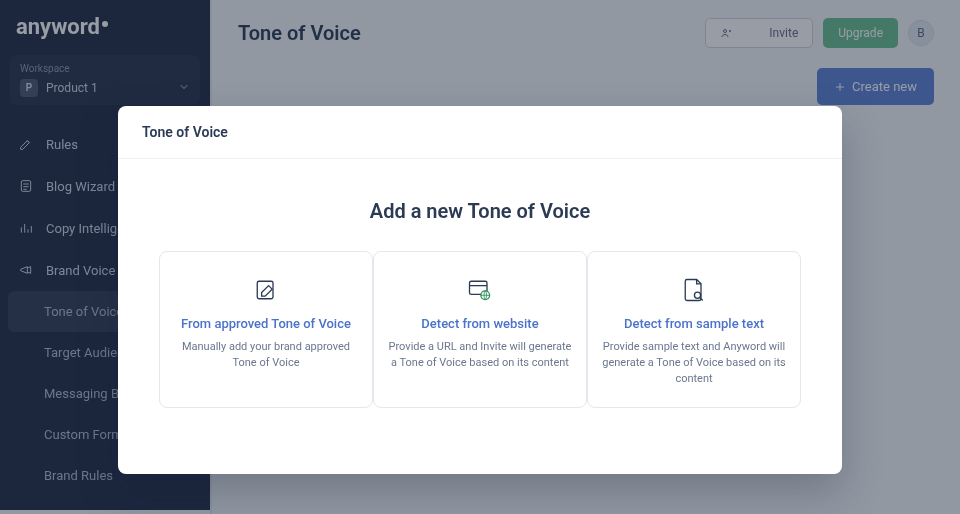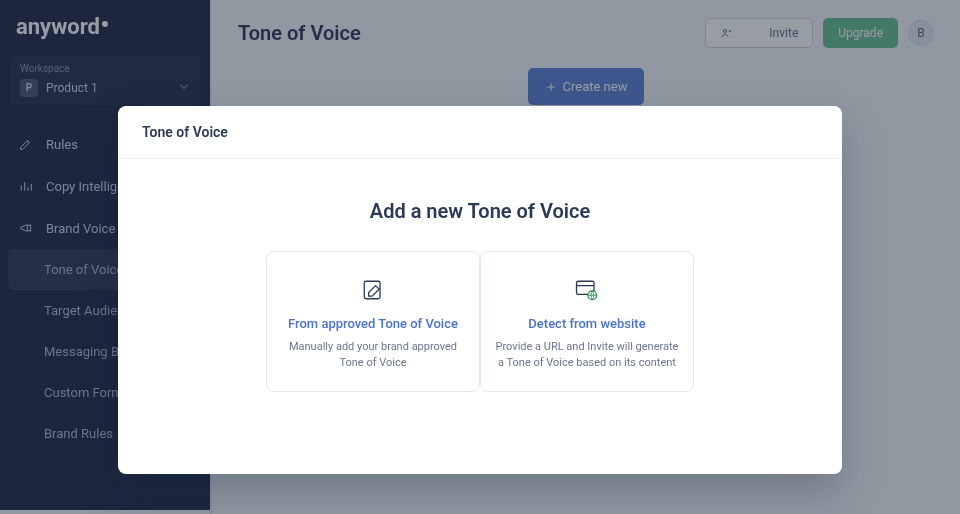--- a/index.html
+++ b/index.html
@@ -36,21 +36,21 @@
 
   
   .main{position:absolute;left:210px;right:0;top:0;bottom:0;border-left:2px solid #e6e9ef;}
   .topbar{display:flex;align-items:center;padding:18px 26px 6px;}
   .page-title{font-size:20px;font-weight:600;color:var(--text-main);}
   .top-actions{margin-left:auto;display:flex;align-items:center;gap:10px;}
   .btn{display:inline-flex;align-items:center;gap:6px;border-radius:5px;font-size:12px;padding:7px 14px;cursor:pointer;border:1px solid transparent;}
   .btn-invite{background:#fff;border:1px solid #cfd5e1;color:#64708a;gap:37px;}
   .btn-upgrade{background:var(--green);color:#fff;}
   .avatar{width:26px;height:26px;border-radius:50%;background:#e6e9f1;color:#5a6884;font-size:12px;display:flex;align-items:center;justify-content:center;border:1px solid #d7dce6;}
-  .subbar{display:flex;justify-content:center;padding:14px 26px;}
+  .subbar{display:flex;justify-content:flex-end;padding:14px 26px;}
   .btn-create{background:#5b82d6;color:#fff;font-size:13px;padding:10px 16px;}
 
   
   .overlay{position:absolute;inset:0;background:var(--overlay);}
   .modal{position:absolute;left:118px;top:106px;width:724px;height:368px;background:#fff;border-radius:8px;box-shadow:0 18px 40px rgba(20,30,55,0.25);display:flex;flex-direction:column;}
   .modal-header{padding:18px 24px;border-bottom:1px solid #edf0f4;font-size:14px;font-weight:600;color:#2b3a55;}
   .modal-body{flex:1;padding:28px 16px 24px;text-align:center;}
   .modal-title{font-size:20px;font-weight:600;color:#2b3a55;margin:12px 0 28px;}
   .options{display:flex;justify-content:center;}
   .option{flex:1;max-width:214px;border:1px solid var(--card-border);border-radius:8px;padding:24px 14px 20px;cursor:pointer;display:flex;flex-direction:column;align-items:center;min-height:130px;}
@@ -80,20 +80,27 @@
         </div>
       </div>
     </div>
     <nav class="nav">
       <div class="nav-item">
         <svg viewBox="0 0 24 24">
             <path d="M4 17l10-10 3 3-10 10H4v-3z"></path>
             <path d="M14 7l3 3"></path>
           </svg>
         <span>Rules</span>
+      </div>
+      <div class="nav-item">
+        <svg viewBox="0 0 24 24">
+            <rect x="5" y="4" width="14" height="16" rx="2"></rect>
+            <path d="M8 9h8M8 13h8M8 17h5"></path>
+          </svg>
+        <span>Blog Wizard</span>
       </div>
       <div class="nav-item">
         <svg viewBox="0 0 24 24">
             <path d="M5 19V11M10 19V6M15 19V14M20 19V9"></path>
           </svg>
         <span>Copy Intelligence</span>
       </div>
       <div class="nav-item">
         <svg viewBox="0 0 24 24">
             <path d="M4 11v2l10 4V7L4 11z"></path>
@@ -167,17 +174,27 @@
           <svg class="opt-icon" viewBox="0 0 32 32">
             <rect x="4" y="6" width="20" height="15" rx="2" fill="none" stroke="#2b3a55" stroke-width="1.5"></rect>
             <path d="M4 11h20" stroke="#2b3a55" stroke-width="1.5"></path>
             <circle cx="22" cy="22" r="5" fill="#fff" stroke="#2f8f57" stroke-width="1.5"></circle>
             <path d="M17 22h10M22 17c2 2 2 8 0 10M22 17c-2 2-2 8 0 10" stroke="#2f8f57" stroke-width="1" fill="none"></path>
           </svg>
           <div class="opt-title">Detect from website</div>
           <div class="opt-desc">Provide a URL and Invite will generate a Tone of Voice based on its content</div>
         </div>
 
+        <div class="option">
+          <svg class="opt-icon" viewBox="0 0 32 32">
+            <path d="M8 4h11l5 5v17a2 2 0 0 1-2 2H8a2 2 0 0 1-2-2V6a2 2 0 0 1 2-2z" fill="none" stroke="#2b3a55" stroke-width="1.5"></path>
+            <path d="M19 4v5h5" fill="none" stroke="#2b3a55" stroke-width="1.5"></path>
+            <circle cx="20" cy="22" r="3.5" fill="none" stroke="#2b3a55" stroke-width="1.5"></circle>
+            <path d="M23 25l3 3" stroke="#2b3a55" stroke-width="1.5"></path>
+          </svg>
+          <div class="opt-title">Detect from sample text</div>
+          <div class="opt-desc">Provide sample text and Anyword will generate a Tone of Voice based on its content</div>
+        </div>
 
       </div>
     </div>
   </div>
 </div>
 
 </body></html>

